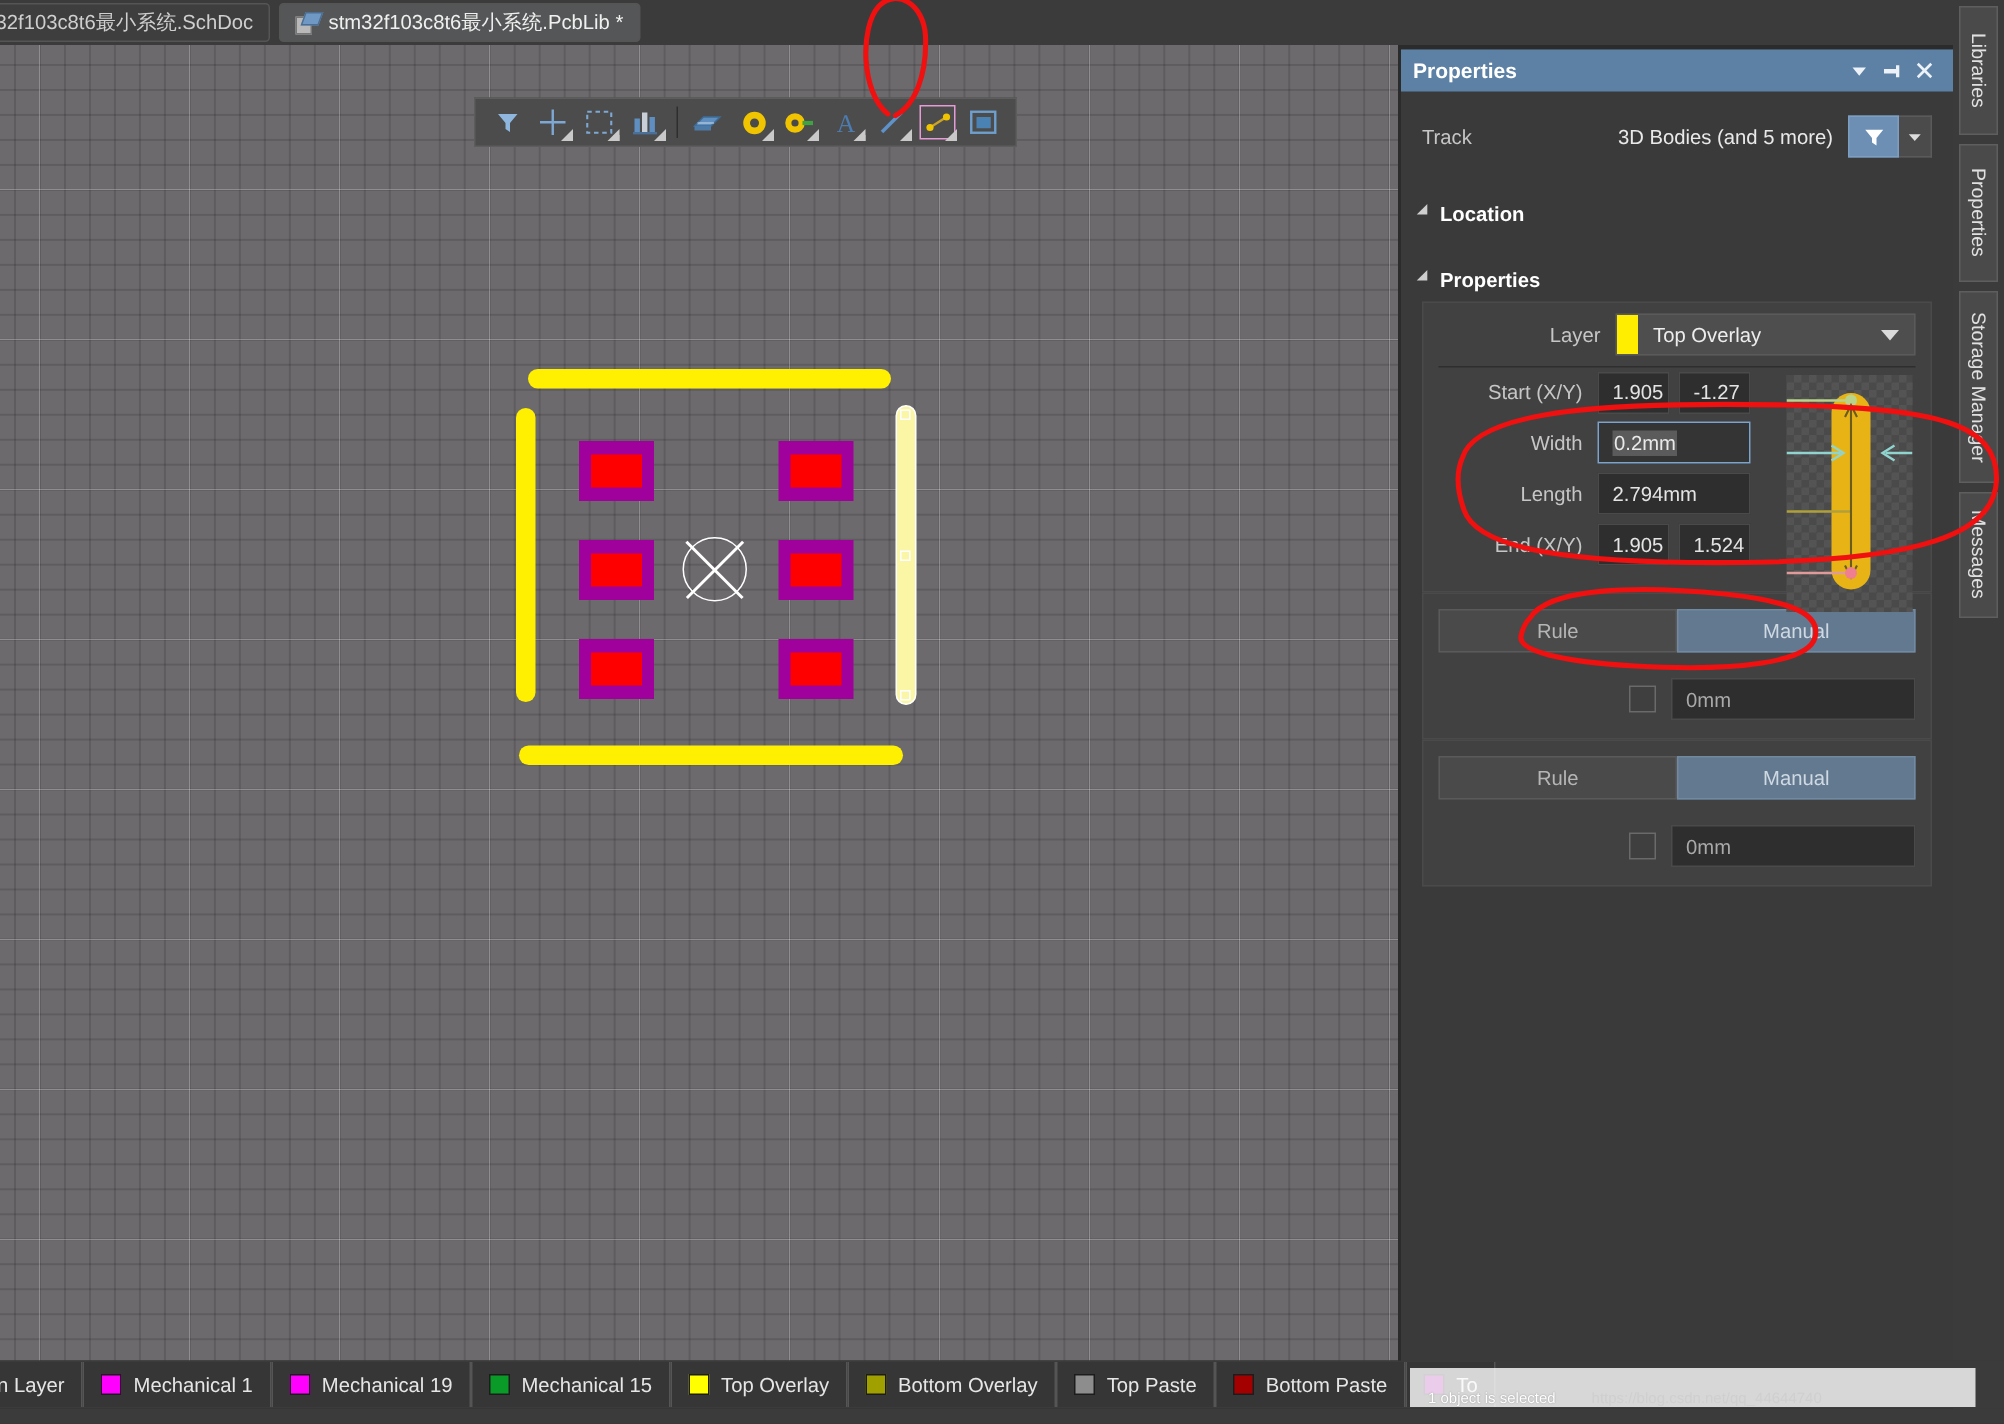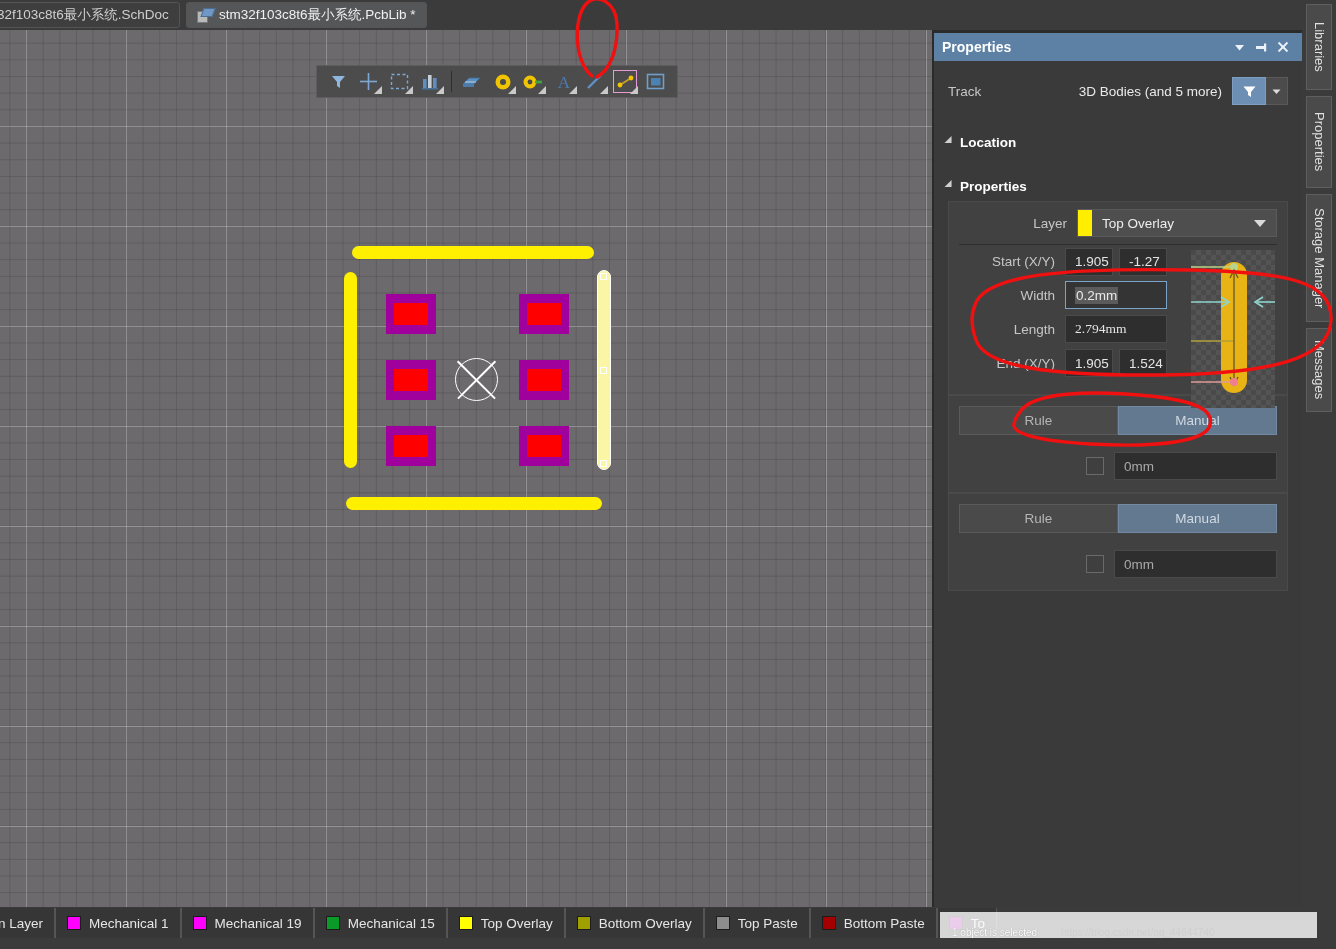--- a/index.html
+++ b/index.html
@@ -460,21 +460,21 @@
         <span style="flex:1"></span>
         <span class="lbl" style="margin-right:10px;">Width</span>
         <span class="fld active" style="width:102px;margin-right:110px;">
           <span class="sel-text">0.2mm</span>
         </span>
       </div>
 
       <div style="display:flex;align-items:center;height:34px;padding:0 10px;">
         <span style="flex:1"></span>
         <span class="lbl" style="margin-right:10px;">Length</span>
-        <span class="fld" style="width:102px;margin-right:110px;font-family:Liberation Serif, serif;">2.794mm</span>
+        <span class="fld" style="width:102px;margin-right:110px;">2.794mm</span>
       </div>
 
       <div style="display:flex;align-items:center;height:34px;padding:0 10px;">
         <span style="flex:1"></span>
         <span class="lbl" style="margin-right:10px;">End (X/Y)</span>
         <span class="fld" style="width:48px;margin-right:6px;">1.905</span>
         <span class="fld" style="width:48px;margin-right:110px;">1.524</span>
       </div>
     </div>
 

